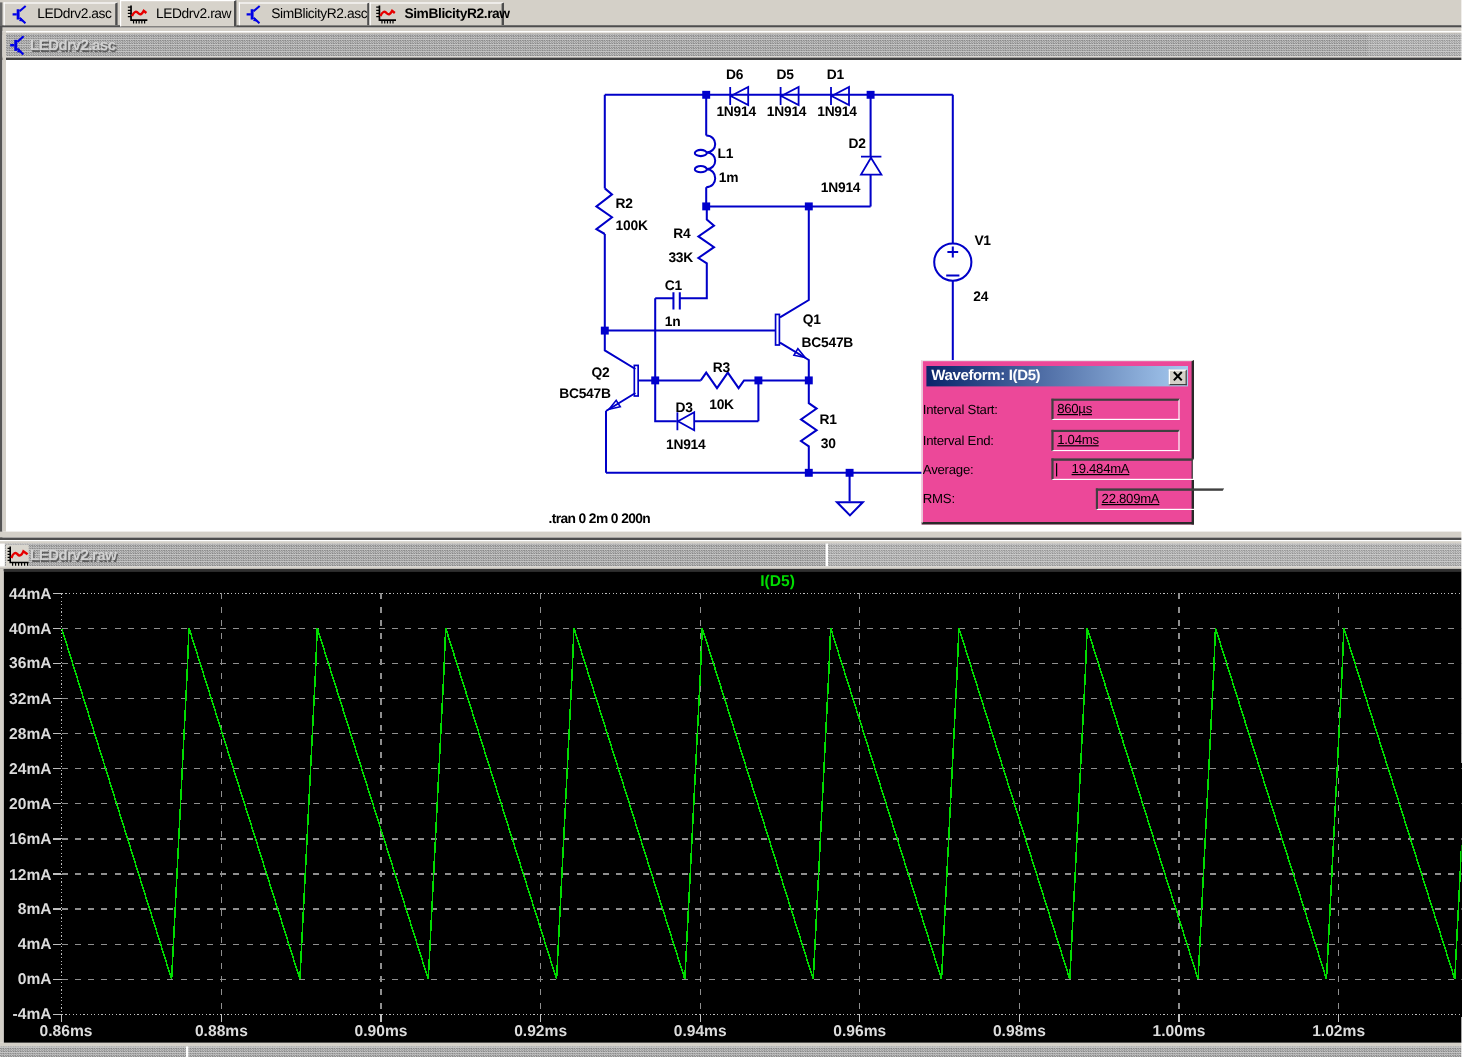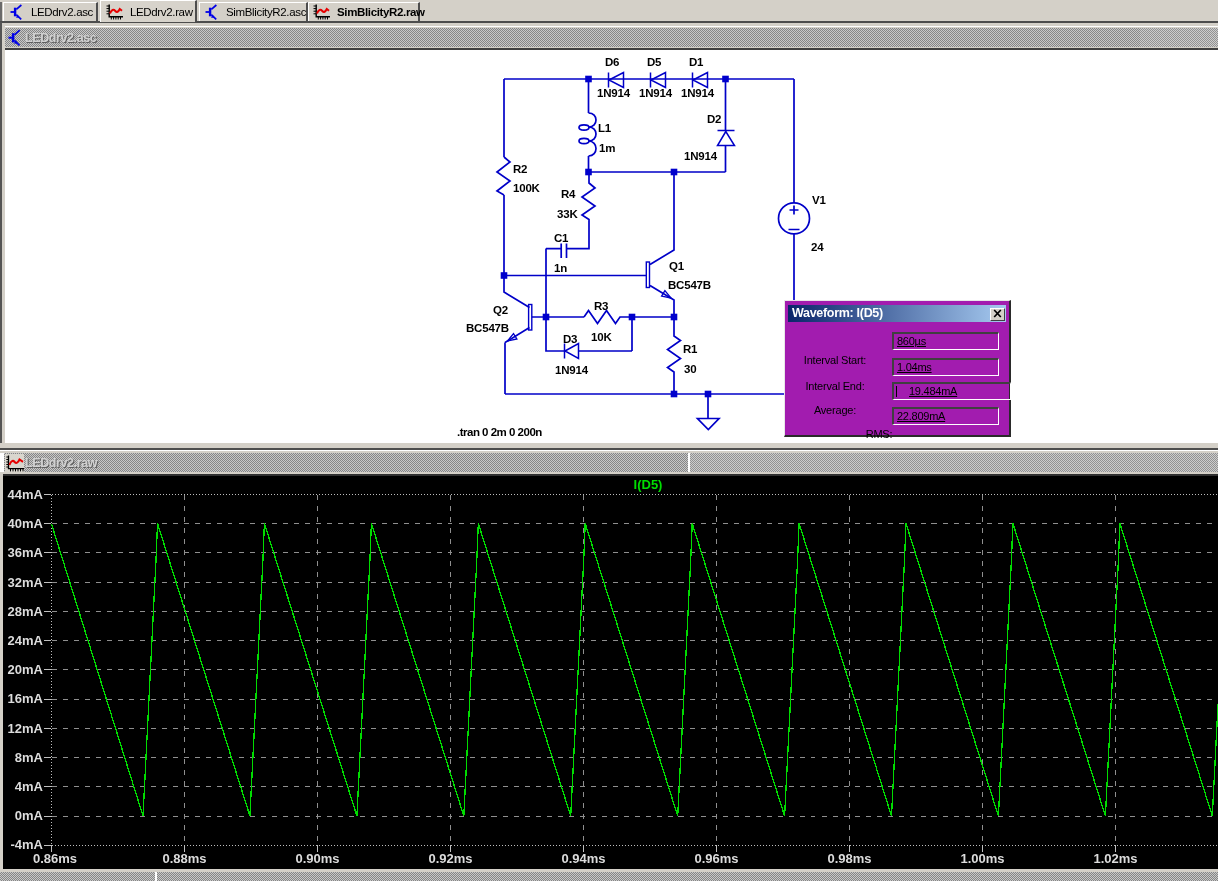--- a/index.html
+++ b/index.html
@@ -8,21 +8,21 @@
 .titletext,.tab span,.fieldlabel,.fieldbox{transform:translateZ(0);}
 body{width:1218px;height:881px;position:relative;overflow:hidden;background:#fff;
   font-family:"Liberation Sans",sans-serif;}
 .abs{position:absolute;}
 .dither{background:repeating-conic-gradient(#868686 0% 25%, #c8c8c8 0% 50%);background-size:2px 2px;}
 .lgray{background:#d4d0c8;}
 .titletext{opacity:0.999;font-weight:bold;font-size:12.5px;letter-spacing:-0.4px;color:#d2d2d2;text-shadow:1px 1px 0 #5f5f5f;}
 .tab{position:absolute;top:2px;height:18px;background:#d4d0c8;border-top:1px solid #fff;
   border-left:1px solid #fff;border-right:2px solid #4d4d4d;display:flex;align-items:center;}
 .tab span{opacity:0.999;font-size:11.5px;letter-spacing:-0.35px;color:#000;white-space:nowrap;}
-.fieldlabel{opacity:0.999;position:absolute;font-size:11px;letter-spacing:-0.2px;color:#000;text-align:center;width:100px;margin-top:18px;}
+.fieldlabel{opacity:0.999;position:absolute;font-size:11px;letter-spacing:-0.2px;color:#000;text-align:left;width:100px;}
 .fieldbox{opacity:0.999;position:absolute;left:107px;width:101px;height:15px;border-top:2px solid #404040;
   border-left:2px solid #404040;border-bottom:1px solid #fff;border-right:1px solid #fff;
   font-size:11px;letter-spacing:-0.25px;color:#000;padding-left:3px;line-height:14px;text-decoration:underline;}
 </style>
 </head>
 <body>
 
 <div class="abs lgray" style="left:0;top:0;width:1218px;height:21px;"></div>
 <div class="abs" style="left:0;top:2px;width:2px;height:19px;background:#6a6a6a;"></div>
 <div class="abs" style="left:0;top:21px;width:1218px;height:2px;background:#4d4d4d;"></div>
@@ -247,31 +247,31 @@
       <text x="583.5" y="863">0.94ms</text>
       <text x="716.5" y="863">0.96ms</text>
     <text x="849.5" y="863">0.98ms</text>
       <text x="982.5" y="863">1.00ms</text>
       <text x="1115.5" y="863">1.02ms</text>
   </g>
   <text x="648" y="488.5" font-family="Liberation Sans, sans-serif" font-size="13px" font-weight="bold" fill="#00dc00" text-anchor="middle">I(D5)</text>
   <polyline fill="none" stroke="#00dc00" stroke-width="1.3" shape-rendering="crispEdges" points="51.5,524 143.0,816 147.5,728 156.0,560 157.5,523.4 249.9,816 254.4,728 262.9,560 264.4,523.4 356.9,816 361.4,728 369.9,560 371.4,523.4 463.8,816 468.3,728 476.8,560 478.3,523.4 570.7,816 575.2,728 583.7,560 585.2,523.4 677.7,816 682.2,728 690.7,560 692.2,523.4 784.6,816 789.1,728 797.6,560 799.1,523.4 891.5,816 896.0,728 904.5,560 906.0,523.4 998.4,816 1002.9,728 1011.4,560 1012.9,523.4 1105.4,816 1109.9,728 1118.4,560 1119.9,523.4 1212.3,816 1216.8,728 1218,704.3"></polyline>
 </svg>
 
-<div class="abs" style="left:784px;top:300px;width:227px;height:137px;background:#a21caf;
+<div class="abs" style="left:768px;top:300px;width:227px;height:137px;background:#ec4899;
   border-top:1px solid #e8e8e8;border-left:1px solid #e8e8e8;border-right:2px solid #2a2a2a;border-bottom:2px solid #2a2a2a;box-sizing:border-box;">
   <div style="position:absolute;left:3px;top:4px;width:218px;height:17px;background:linear-gradient(to right,#0a246a,#a6caf0);"></div>
   <div style="position:absolute;left:7px;top:5px;font-size:12.5px;letter-spacing:-0.3px;font-weight:bold;color:#ffffff;opacity:0.999;transform:translateZ(0);">Waveform: I(D5)</div>
   <div style="position:absolute;left:205px;top:7px;width:13px;height:11px;background:#d4d0c8;border-top:1px solid #fff;border-left:1px solid #fff;border-right:1px solid #404040;border-bottom:1px solid #404040;">
     <svg width="11" height="9" viewBox="0 0 11 9" style="display:block;margin:0 auto;">
         <path d="M2.2,1 L8.8,8 M8.8,1 L2.2,8" stroke="#000" stroke-width="1.7"></path>
       </svg>
     </div>
 
   <div class="fieldlabel" style="left:0px;top:35px;">Interval Start:</div>
   <div class="fieldbox" style="top:31px;">860µs</div>
   <div class="fieldlabel" style="left:0px;top:61px;">Interval End:</div>
   <div class="fieldbox" style="top:57px;">1.04ms</div>
   <div class="fieldlabel" style="left:0px;top:85px;">Average:</div>
   <div class="fieldbox" style="top:80.5px;padding-left:15px;"><span style="position:absolute;left:2px;top:2px;width:1px;height:11px;background:#000;"></span>19.484mA</div>
-  <div class="fieldlabel" style="left:0px;top:109px;padding-left:44px;">RMS:</div>
-  <div class="fieldbox" style="top:105.5px;">22.809mA</div>
+  <div class="fieldlabel" style="left:0px;top:109px;">RMS:</div>
+  <div class="fieldbox" style="top:105.5px;margin-left:37px;">22.809mA</div>
 </div>
 
 </body></html>

